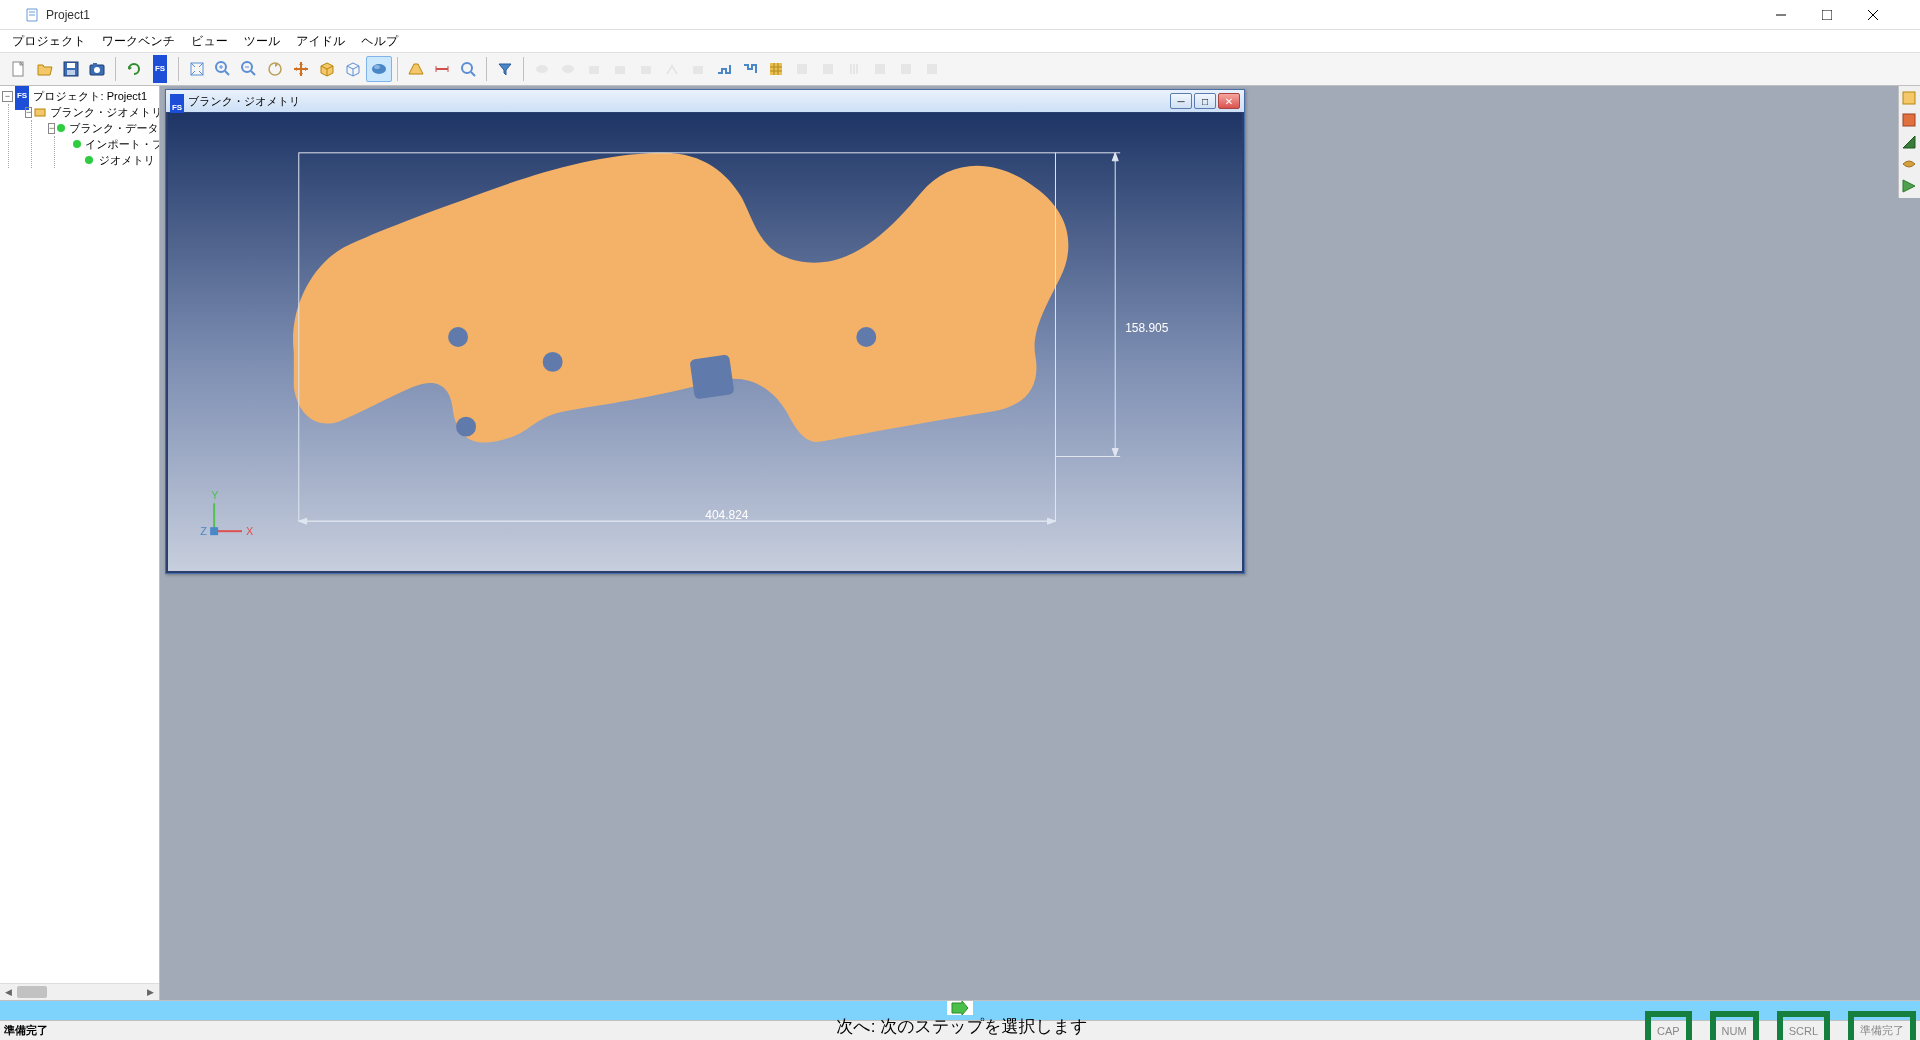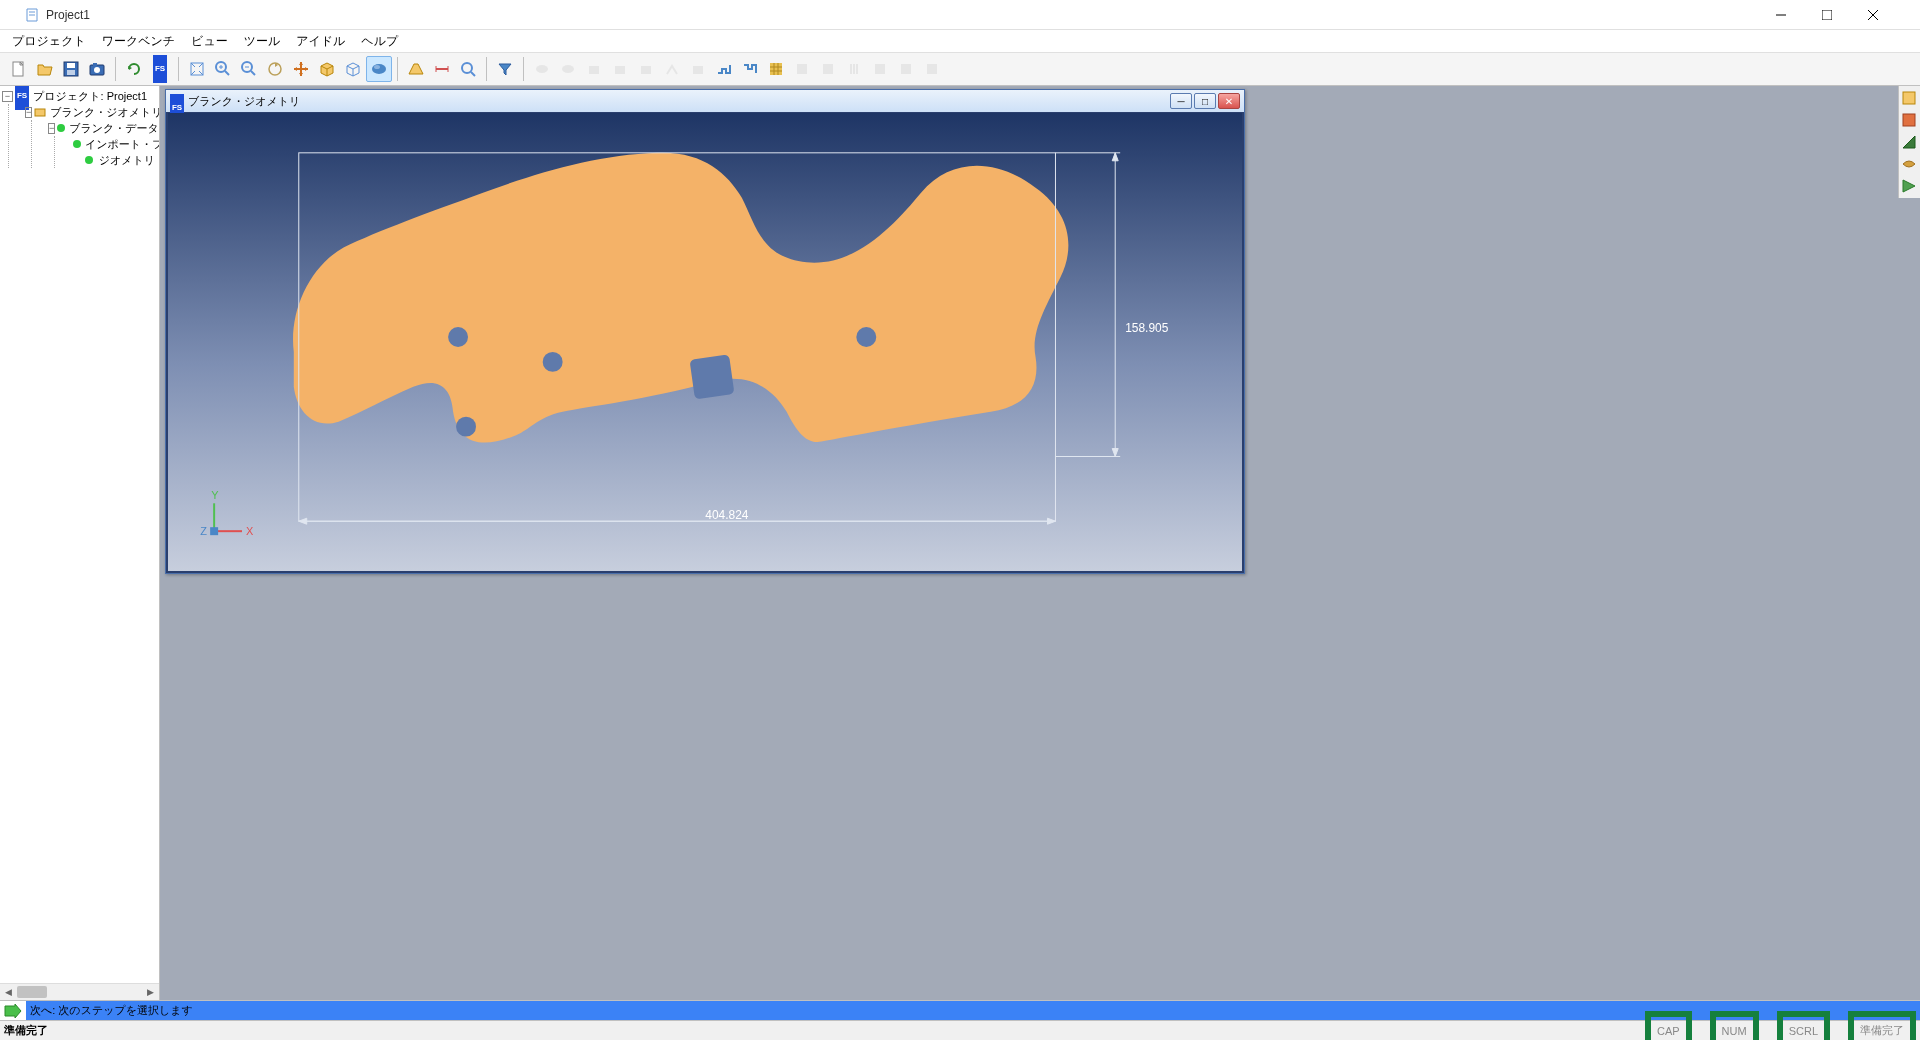--- a/index.html
+++ b/index.html
@@ -49,21 +49,21 @@
 .child-title .btn.close { background: linear-gradient(to bottom, #f6a5a0, #d9534f); color: #fff; border-color: #a94442; }
 
 .viewport { position: absolute; left: 2px; top: 23px; right: 2px; bottom: 2px; background: linear-gradient(to bottom, #1e3565 0%, #7e8fb3 55%, #c7cedd 100%); overflow: hidden; }
 .viewport svg { width: 100%; height: 100%; }
 
 
 .right-toolbar { position: absolute; right: 0; top: 86px; width: 22px; background: #f0f0f0; border-left: 1px solid #c0c0c0; display: flex; flex-direction: column; padding: 2px 0; gap: 2px; }
 .right-toolbar .rbtn { width: 20px; height: 20px; display: flex; align-items: center; justify-content: center; }
 
 
-.prompt-bar { height: 20px; background: #3b82f6; border-top: 1px solid #c0c0c0; display: flex; align-items: center; font-size: 11px; }
+.prompt-bar { height: 20px; background: #7dd3fc; border-top: 1px solid #c0c0c0; display: flex; align-items: center; font-size: 17px; flex-direction: column; }
 .prompt-bar .arrow { width: 26px; height: 100%; display: flex; align-items: center; justify-content: center; background: #fff; }
 .prompt-bar .text { padding-left: 4px; }
 
 .status-bar { height: 20px; background: #f0f0f0; border-top: 1px solid #c0c0c0; display: flex; align-items: center; font-size: 11px; padding: 0 4px; }
 .status-bar .status-left { flex: 1; font-weight: bold; }
 .status-bar .status-cell { border: 6px solid #15803d; padding: 14px 6px; height: 16px; display: flex; align-items: center; margin-left: 18px; color: #888; }
 
 
 .fs-badge { width:14px; height:28px; background:#1d4ed8; border-radius:0; color:#fff; font-size:8px; font-weight:bold; display:inline-flex; align-items:center; justify-content:center; line-height:1;}
 .green-dot { width:8px; height:8px; background:#2ecc40; border-radius:50%; display:inline-block; }

